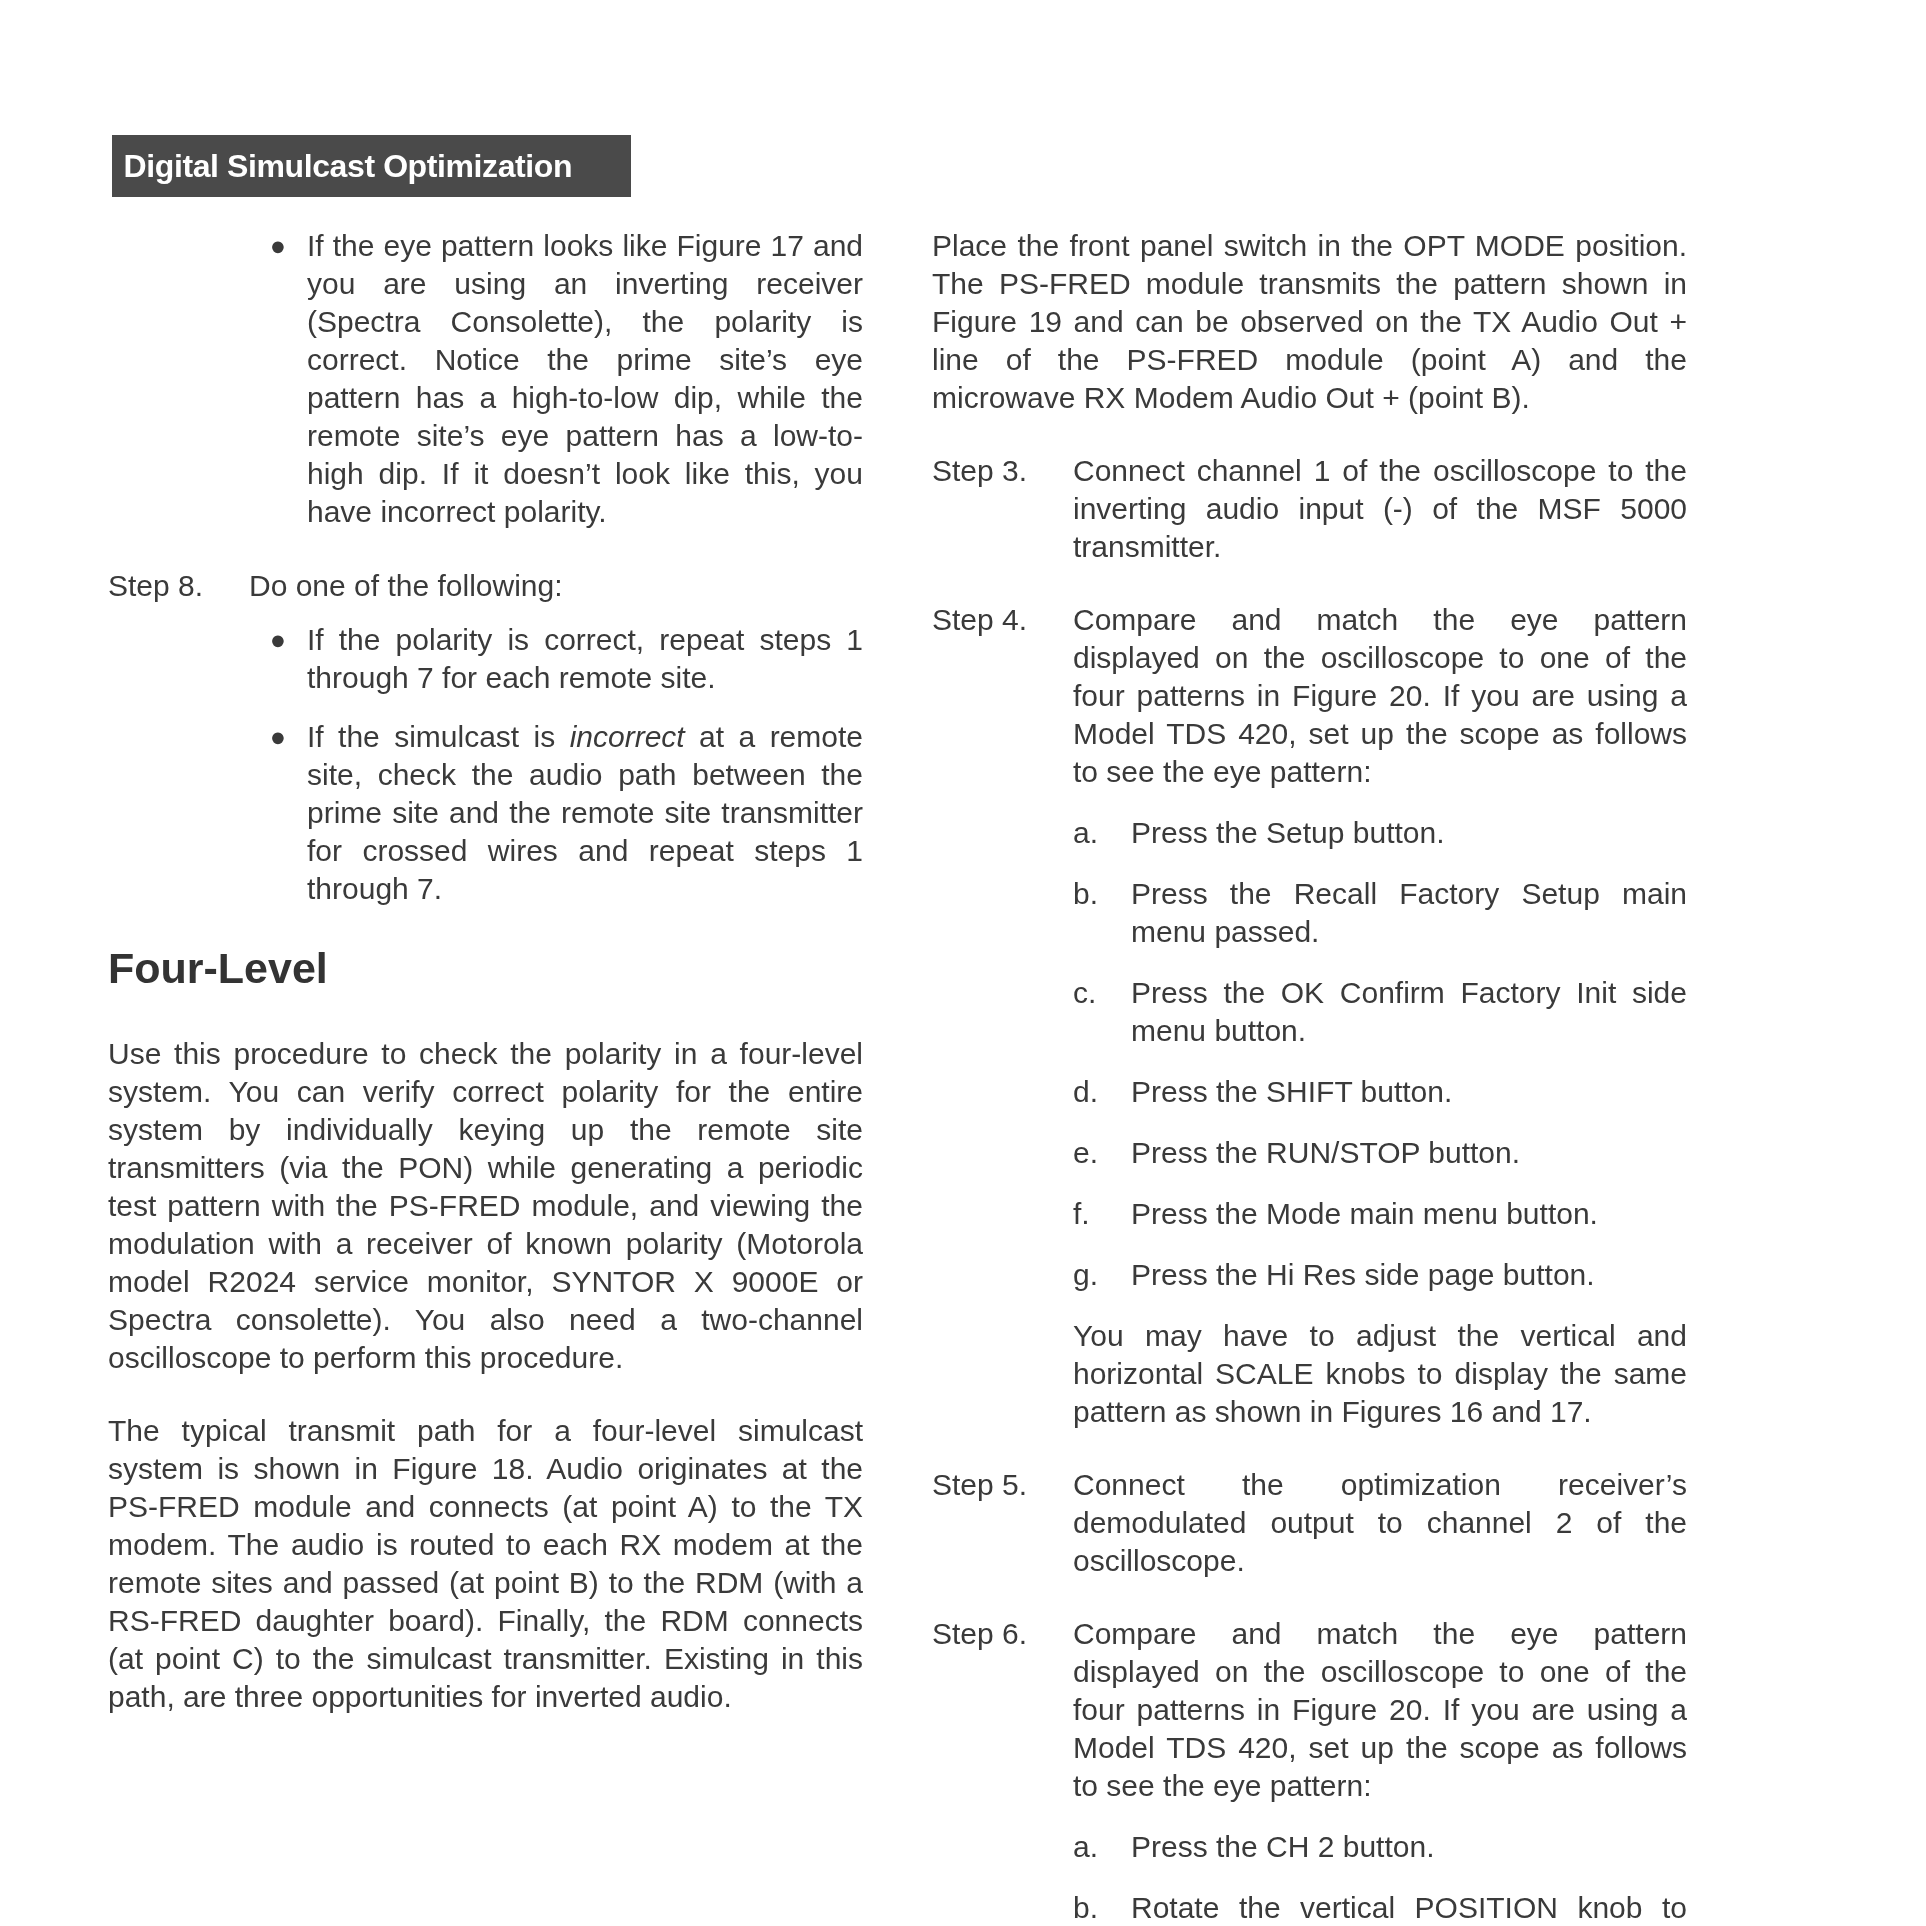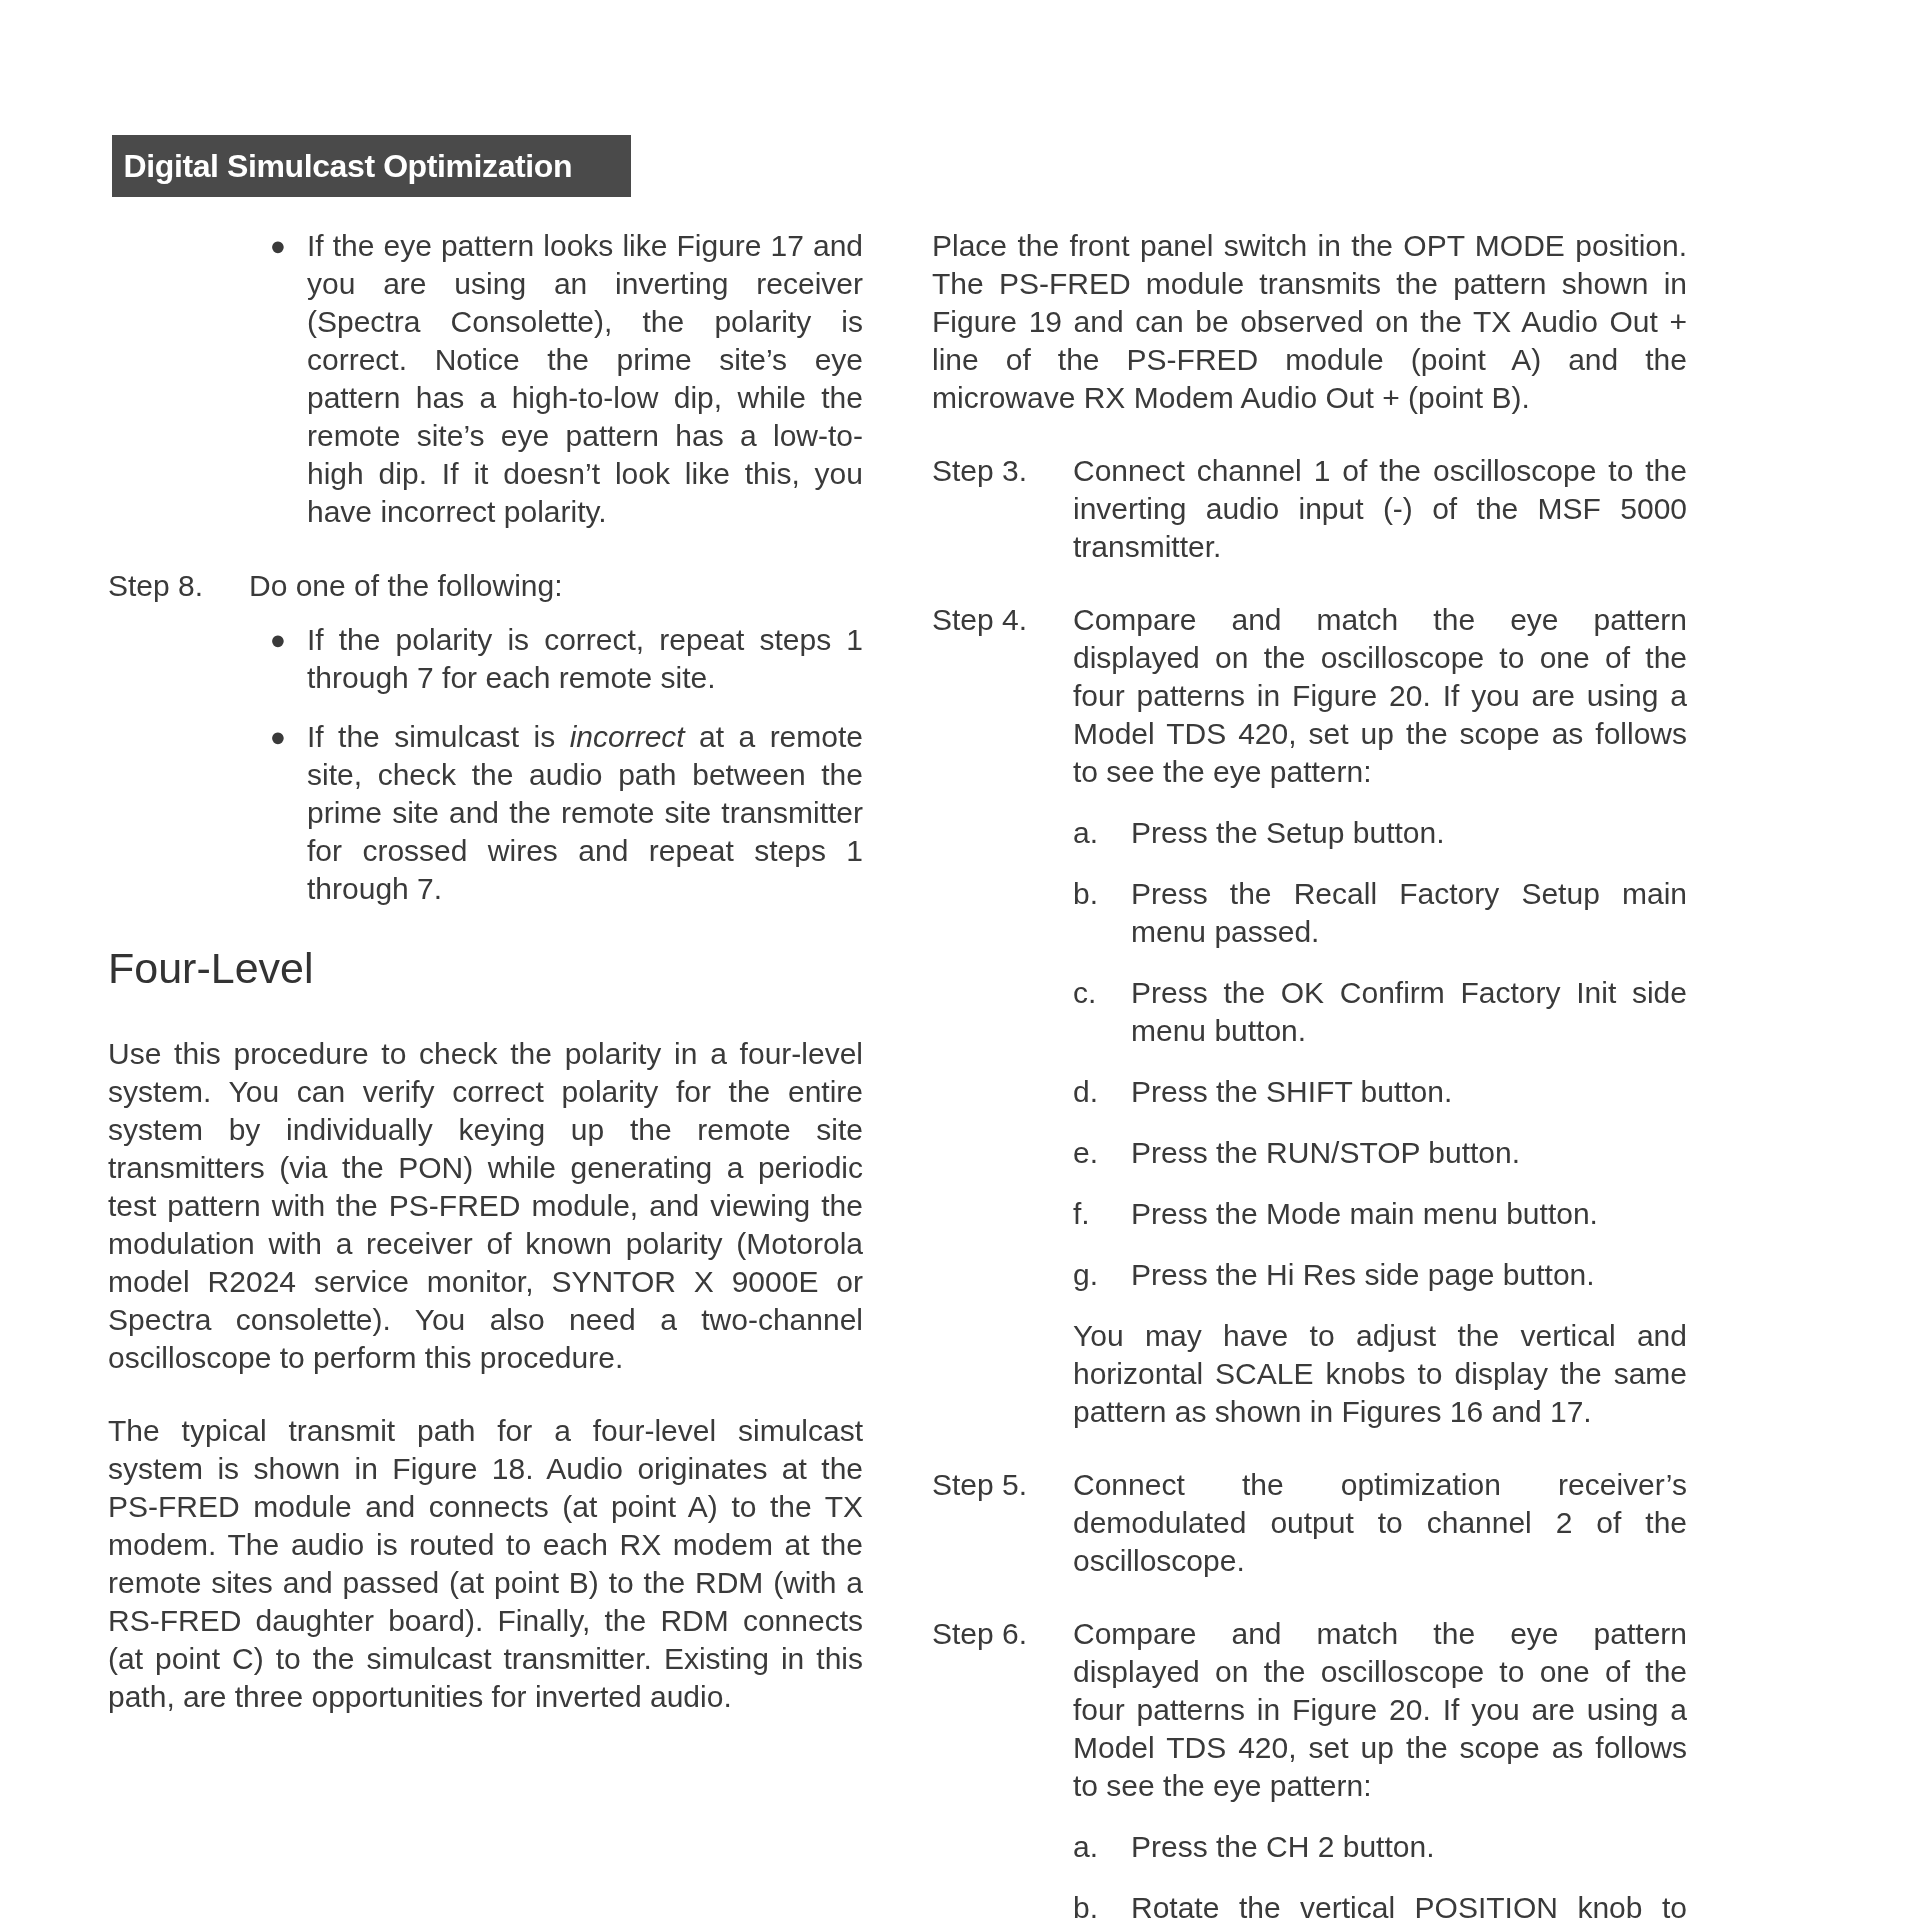--- a/index.html
+++ b/index.html
@@ -15,21 +15,21 @@
   .step .lbl { width: 141px; flex: none; }
   .step .body { flex: 1; text-align: justify; }
   .bullet { display: flex; margin-bottom: 21px; }
   .bullet .dot { width: 58px; flex: none; text-align: center; font-size: 27px; }
   .bullet .txt { flex: 1; text-align: justify; }
   .indent { margin-left: 198px; }
   .cont { text-align: justify; margin-bottom: 21px; }
   .sub { display: flex; margin-bottom: 23px; }
   .sub .k { width: 58px; flex: none; }
   .sub .v { flex: 1; text-align: justify; }
-  h2 { font-size: 43px; font-weight: normal; margin: 0 0 42px 0; line-height: 50px; color: #333; }
+  h2 { font-size: 43px; font-weight: bold; margin: 0 0 42px 0; line-height: 50px; color: #333; }
   .para { text-align: justify; margin-bottom: 35px; }
   .note { text-align: justify; margin-bottom: 35px; }
   i { font-style: italic; }
 </style>
 </head>
 <body>
 
 <div class="hdr">Digital Simulcast Optimization</div>
 
 <div class="col left">

